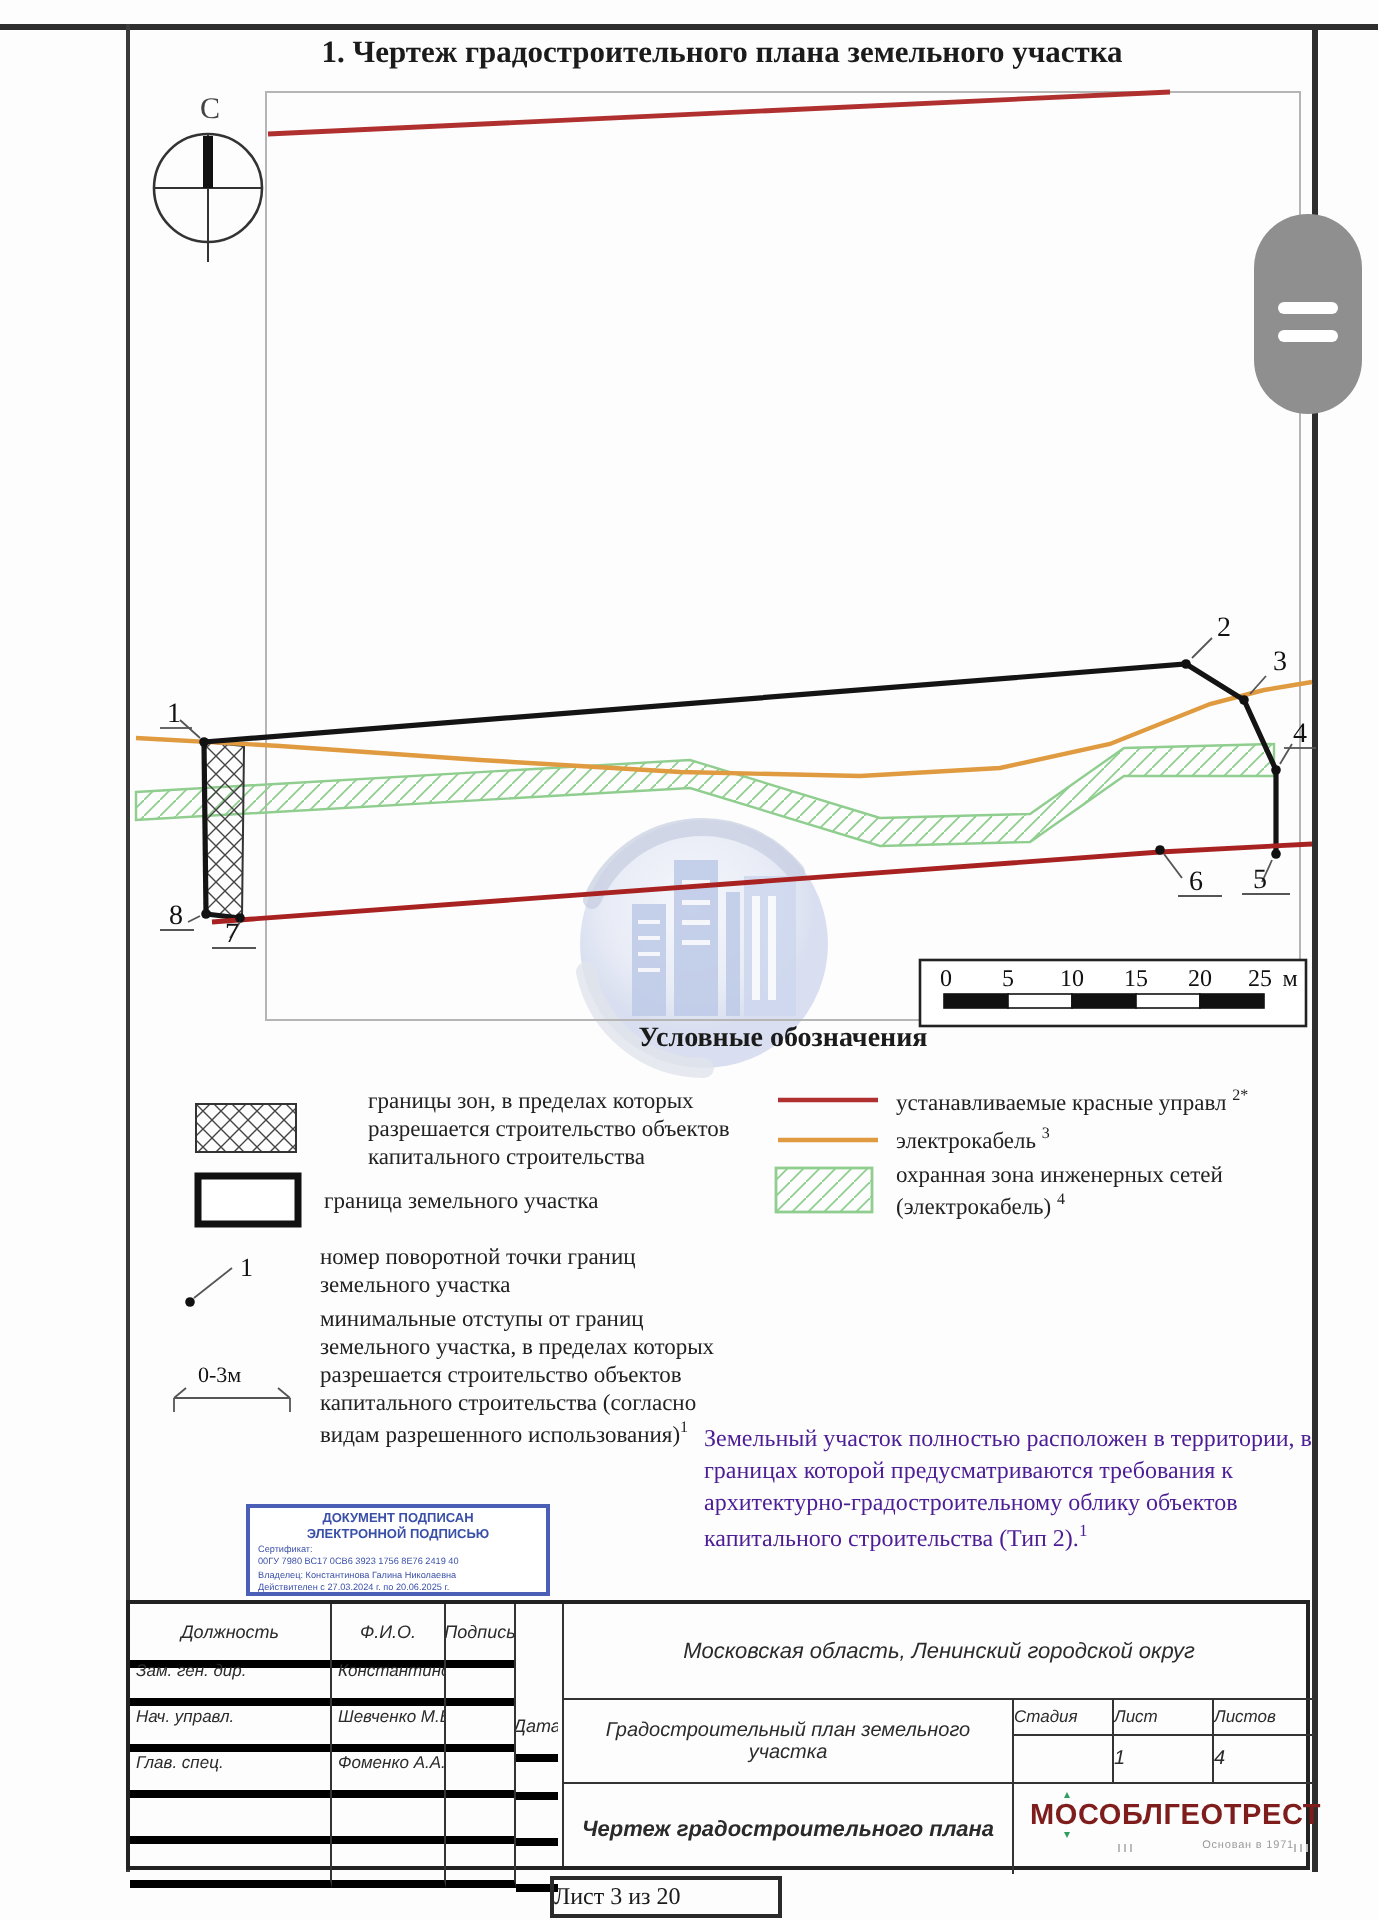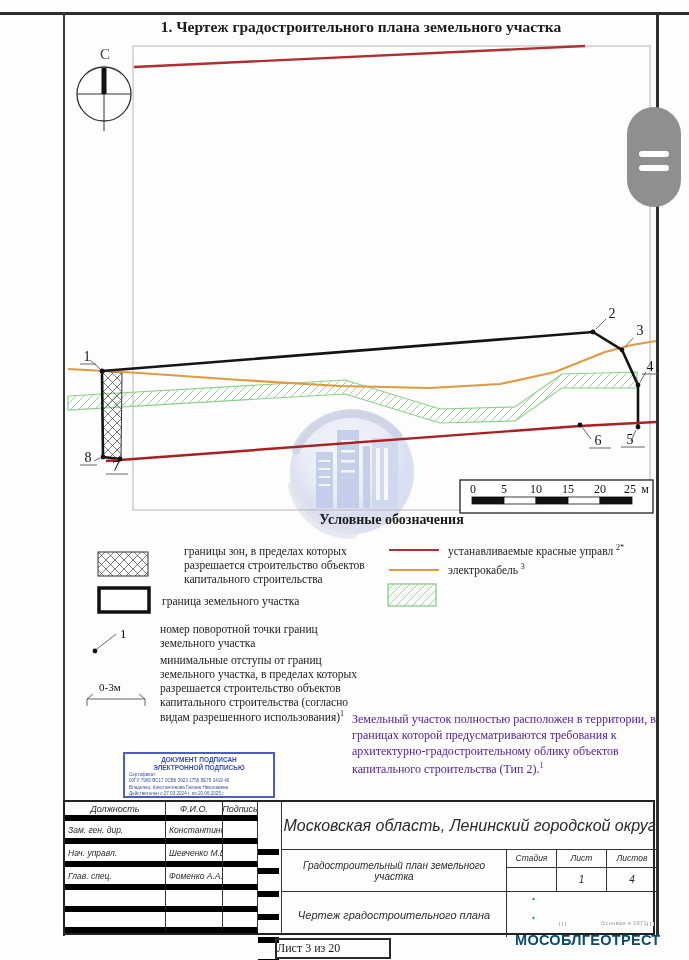--- a/index.html
+++ b/index.html
@@ -23,38 +23,38 @@
   
   .stamp{left:123px;top:752px;width:152px;height:46px;border:2px solid #4a5fb5;background:#fff;
          color:#3a50a8;font-family:"Liberation Sans",sans-serif;text-align:center;box-sizing:border-box;padding-top:2px;}
   .stamp .b1{font-size:6.5px;font-weight:bold;line-height:1.25;}
   .stamp .sm{font-size:4.6px;text-align:left;padding-left:4px;line-height:1.35;}
   
   .tblock{left:63px;top:800px;width:592px;height:135px;border:2px solid #222;box-sizing:border-box;
           font-family:"Liberation Sans",sans-serif;font-style:italic;color:#2b2b2b;}
   .tb-left{position:absolute;left:0;top:0;width:217px;height:100%;border-right:1px solid #333;box-sizing:border-box;}
   .tb-grid{display:grid;grid-template-columns:101px 57px 35px 21px;width:100%;height:100%;}
-  .tb-cell{border-right:1px solid #333;border-bottom:6px solid #000000;font-size:8.5px;
-           display:flex;align-items:center;padding:0 3px;box-sizing:border-box;overflow:hidden;white-space:nowrap;}
+  .tb-cell{border-right:1px solid #333;border-bottom:4px solid #000000;font-size:8.5px;
+           display:flex;align-items:center;padding:14px 3px;box-sizing:border-box;overflow:hidden;white-space:nowrap;}
   .tb-cell:nth-child(4n){border-right:none;margin-top:47px;}
   .tb-cell.hd{justify-content:center;font-size:9px;}
   .tb-right{position:absolute;left:217px;top:0;width:375px;height:100%;}
   .row-a{position:absolute;left:0;top:0;width:100%;height:48px;border-bottom:1px solid #333;box-sizing:border-box;
-         display:flex;align-items:center;justify-content:center;font-size:16px;}
+         display:flex;align-items:center;justify-content:center;font-size:11px;}
   .row-b{position:absolute;left:0;top:48px;width:100%;height:42px;border-bottom:1px solid #333;box-sizing:border-box;}
   .b1c{position:absolute;left:0;top:0;width:225px;height:100%;border-right:1px solid #333;box-sizing:border-box;
        display:flex;align-items:center;justify-content:center;font-size:10px;text-align:center;}
-  .bcol{position:absolute;top:0;width:50px;height:100%;border-right:1px solid #333;box-sizing:border-box;font-size:8.5px;text-align:center;}
+  .bcol{position:absolute;top:0;width:50px;height:100%;border-right:1px solid #333;box-sizing:border-box;font-size:8.5px;}
   .bcol .h{height:17px;line-height:17px;border-bottom:1px solid #333;}
   .bcol .v{height:24px;line-height:24px;font-size:10px;}
   .row-c{position:absolute;left:0;top:90px;width:100%;height:45px;}
   .c1c{position:absolute;left:0;top:0;width:225px;height:100%;border-right:1px solid #333;box-sizing:border-box;
-       display:flex;align-items:center;justify-content:center;font-size:11px;font-weight:400;}
+       display:flex;align-items:center;justify-content:center;font-size:11px;font-weight:700;}
   .logo-cell{position:absolute;left:225px;top:0;width:150px;height:100%;font-style:normal;}
-  .logo-name{position:absolute;left:8px;top:8px;font-size:14.5px;font-weight:bold;letter-spacing:.3px;color:#0c4a6e;margin-top:32px;}
+  .logo-name{position:absolute;left:8px;top:8px;font-size:14.5px;font-weight:bold;letter-spacing:.3px;color:#7f1d1d;}
   .logo-tag{position:absolute;right:10px;top:28px;font-size:5.5px;color:#9a9a9a;letter-spacing:.4px;}
   .tri{position:absolute;font-size:6px;color:#2f9e60;font-style:normal;line-height:1;}
   .tagtick{position:absolute;top:30px;width:8px;height:4px;
            background:repeating-linear-gradient(90deg,#bbb 0 1px,transparent 1px 3px);}
   .sheet-box{left:275px;top:938px;width:116px;height:21px;border:2px solid #2a2a2a;box-sizing:border-box;
              display:flex;align-items:center;justify-content:flex-start;font-size:12px;font-weight:normal;}
   svg text{font-family:"Liberation Serif",serif;}
 </style>
 </head>
 <body>
@@ -252,20 +252,23 @@
   </div>
 
   <svg class="abs" style="left:387px;top:583px;" width="52" height="26">
     <defs>
         <pattern id="gh2" width="8" height="8" patternUnits="userSpaceOnUse">
       <path d="M0 8 L8 0" stroke="#8fce8f" stroke-width="0.9" fill="none"></path>
         </pattern>
       </defs>
     <rect x="1" y="1" width="48" height="22" fill="url(#gh2)" stroke="#8fce8f" stroke-width="1.4"></rect>
   </svg>
+  <div class="abs lg-text" style="left:448px;top:581px;width:220px;">
+    <span>охранная зона инженерных сетей (электрокабель)</span> <sup>4</sup>
+  </div>
 
   <div class="abs note">
     <span>Земельный участок полностью расположен в территории, в границах которой предусматриваются требования к архитектурно-градостроительному облику объектов капитального строительства (Тип 2).</span><sup>1</sup>
   </div>
 
   <div class="abs stamp">
     <div class="b1">ДОКУМЕНТ ПОДПИСАН</div>
     <div class="b1">ЭЛЕКТРОННОЙ ПОДПИСЬЮ</div>
     <div class="sm">Сертификат:</div>
     <div class="sm">00ГУ 7980 ВС17 0СВ6 3923 1756 8Е76 2419 40</div>

